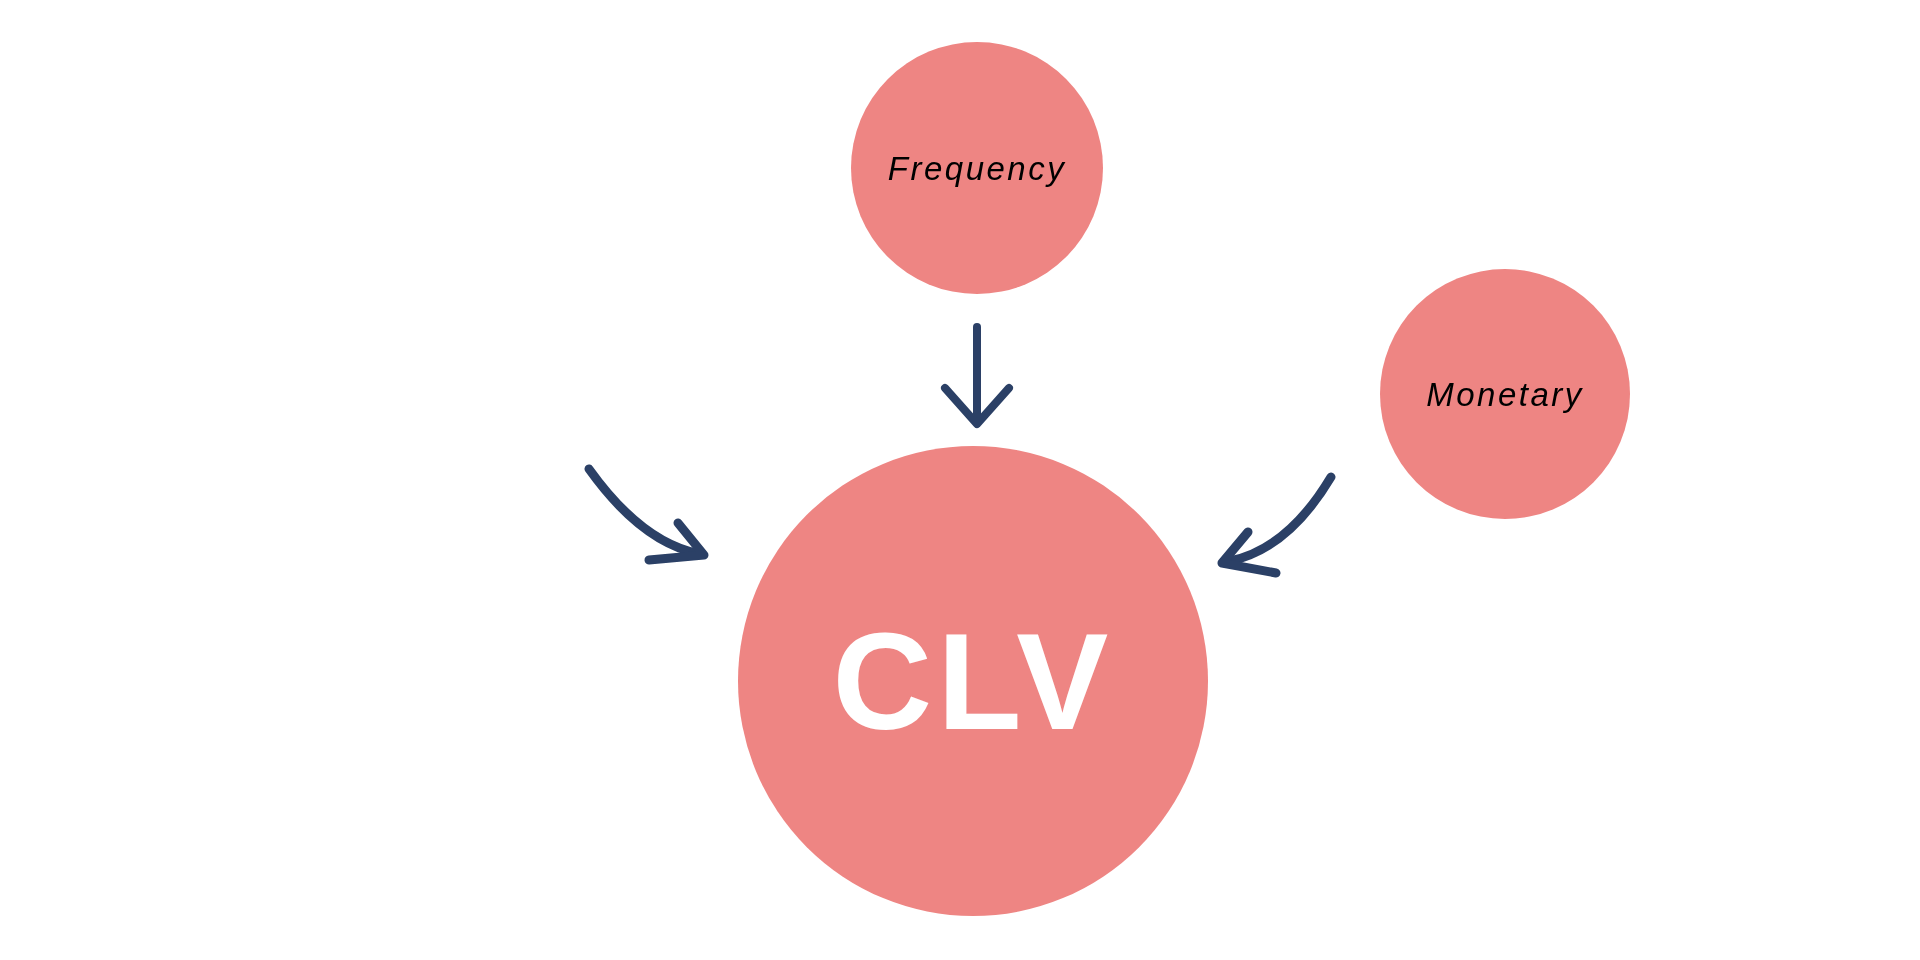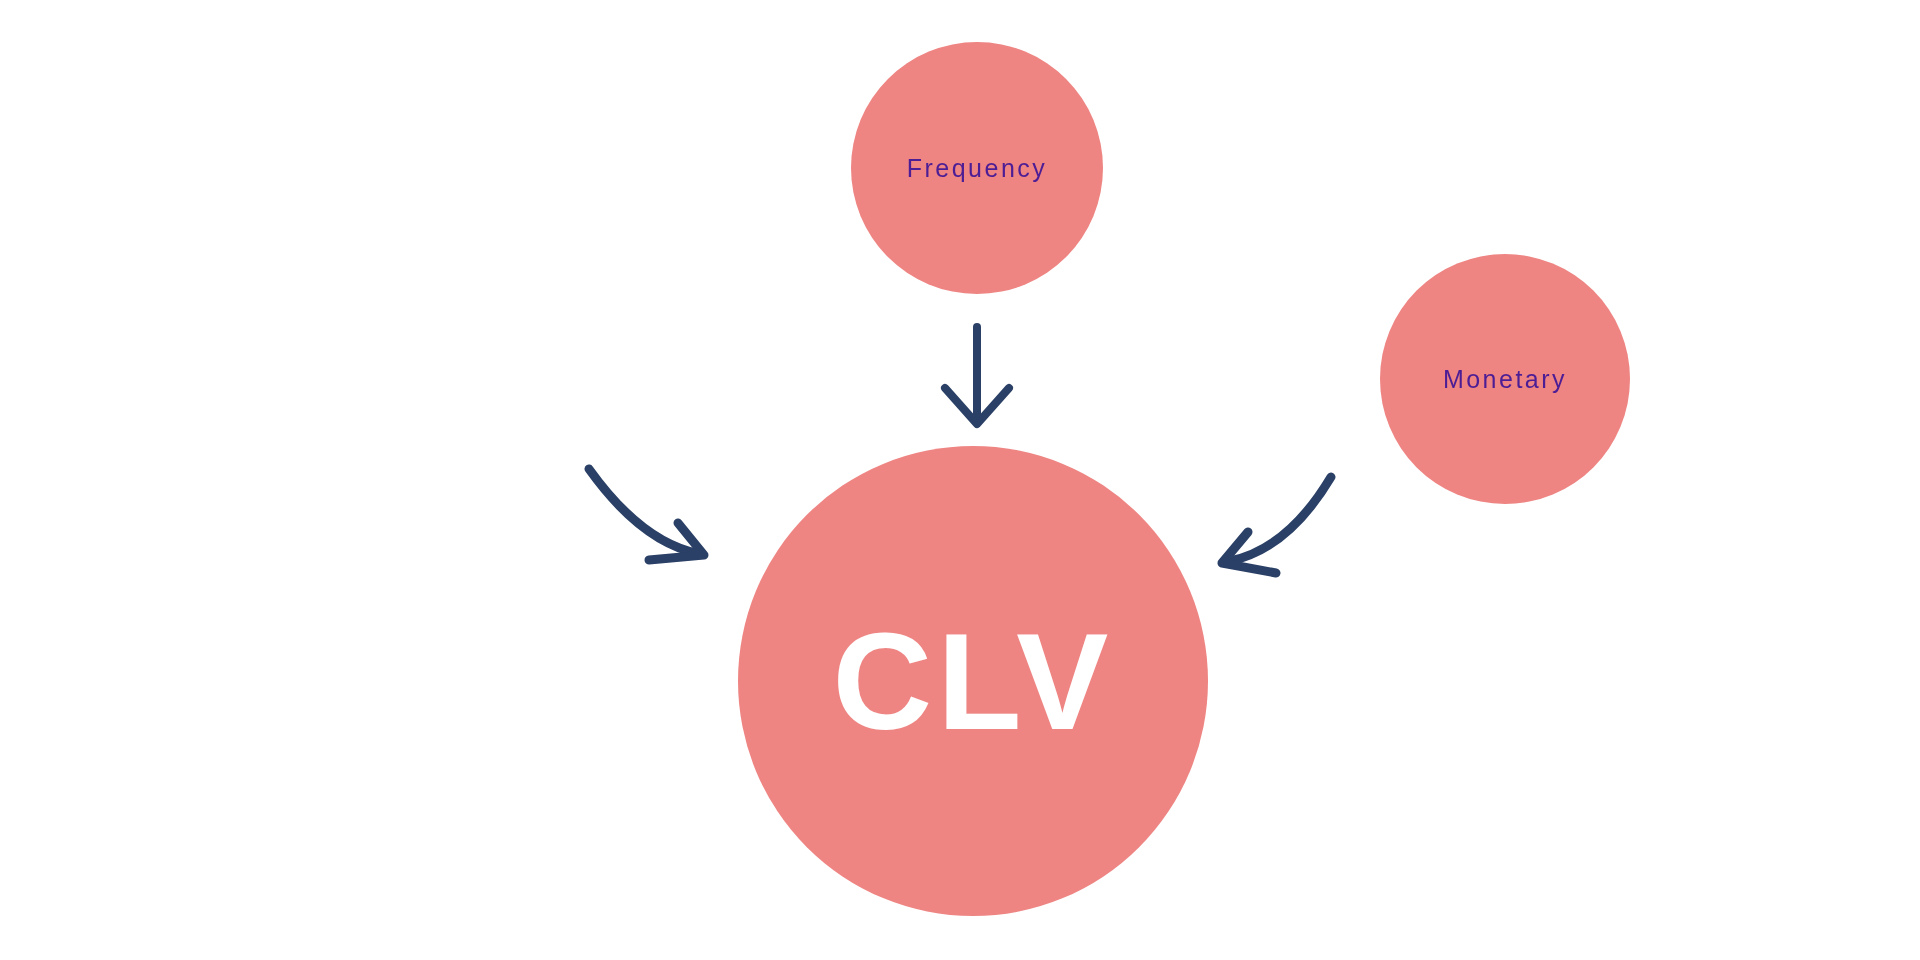--- a/index.html
+++ b/index.html
@@ -17,30 +17,31 @@
   }
   .node {
     position: absolute;
     border-radius: 50%;
     display: flex;
     align-items: center;
     justify-content: center;
     text-align: center;
   }
   .node-label {
-    color: #4c1d95;
-    font-size: 25px;
+    color: #000000;
+    font-size: 33px;
     font-weight: 400;
     letter-spacing: 2.5px;
     line-height: 1;
     user-select: none;
+    font-style: italic;
   }
   .node-recency   { left: 322px;  top: 272px; width: 246px; height: 246px; }
   .node-frequency { left: 851px;  top: 42px;  width: 252px; height: 252px; }
-  .node-monetary  { left: 1380px; top: 254px; width: 250px; height: 250px; }
+  .node-monetary  { left: 1380px; top: 269px; width: 250px; height: 250px; }
   .node-clv       { left: 738px;  top: 446px; width: 470px; height: 470px; }
   .clv-label {
     color: #ffffff;
     font-size: 138px;
     font-weight: 700;
     letter-spacing: 5px;
     line-height: 1;
     user-select: none;
   }
   .arrow-layer {

